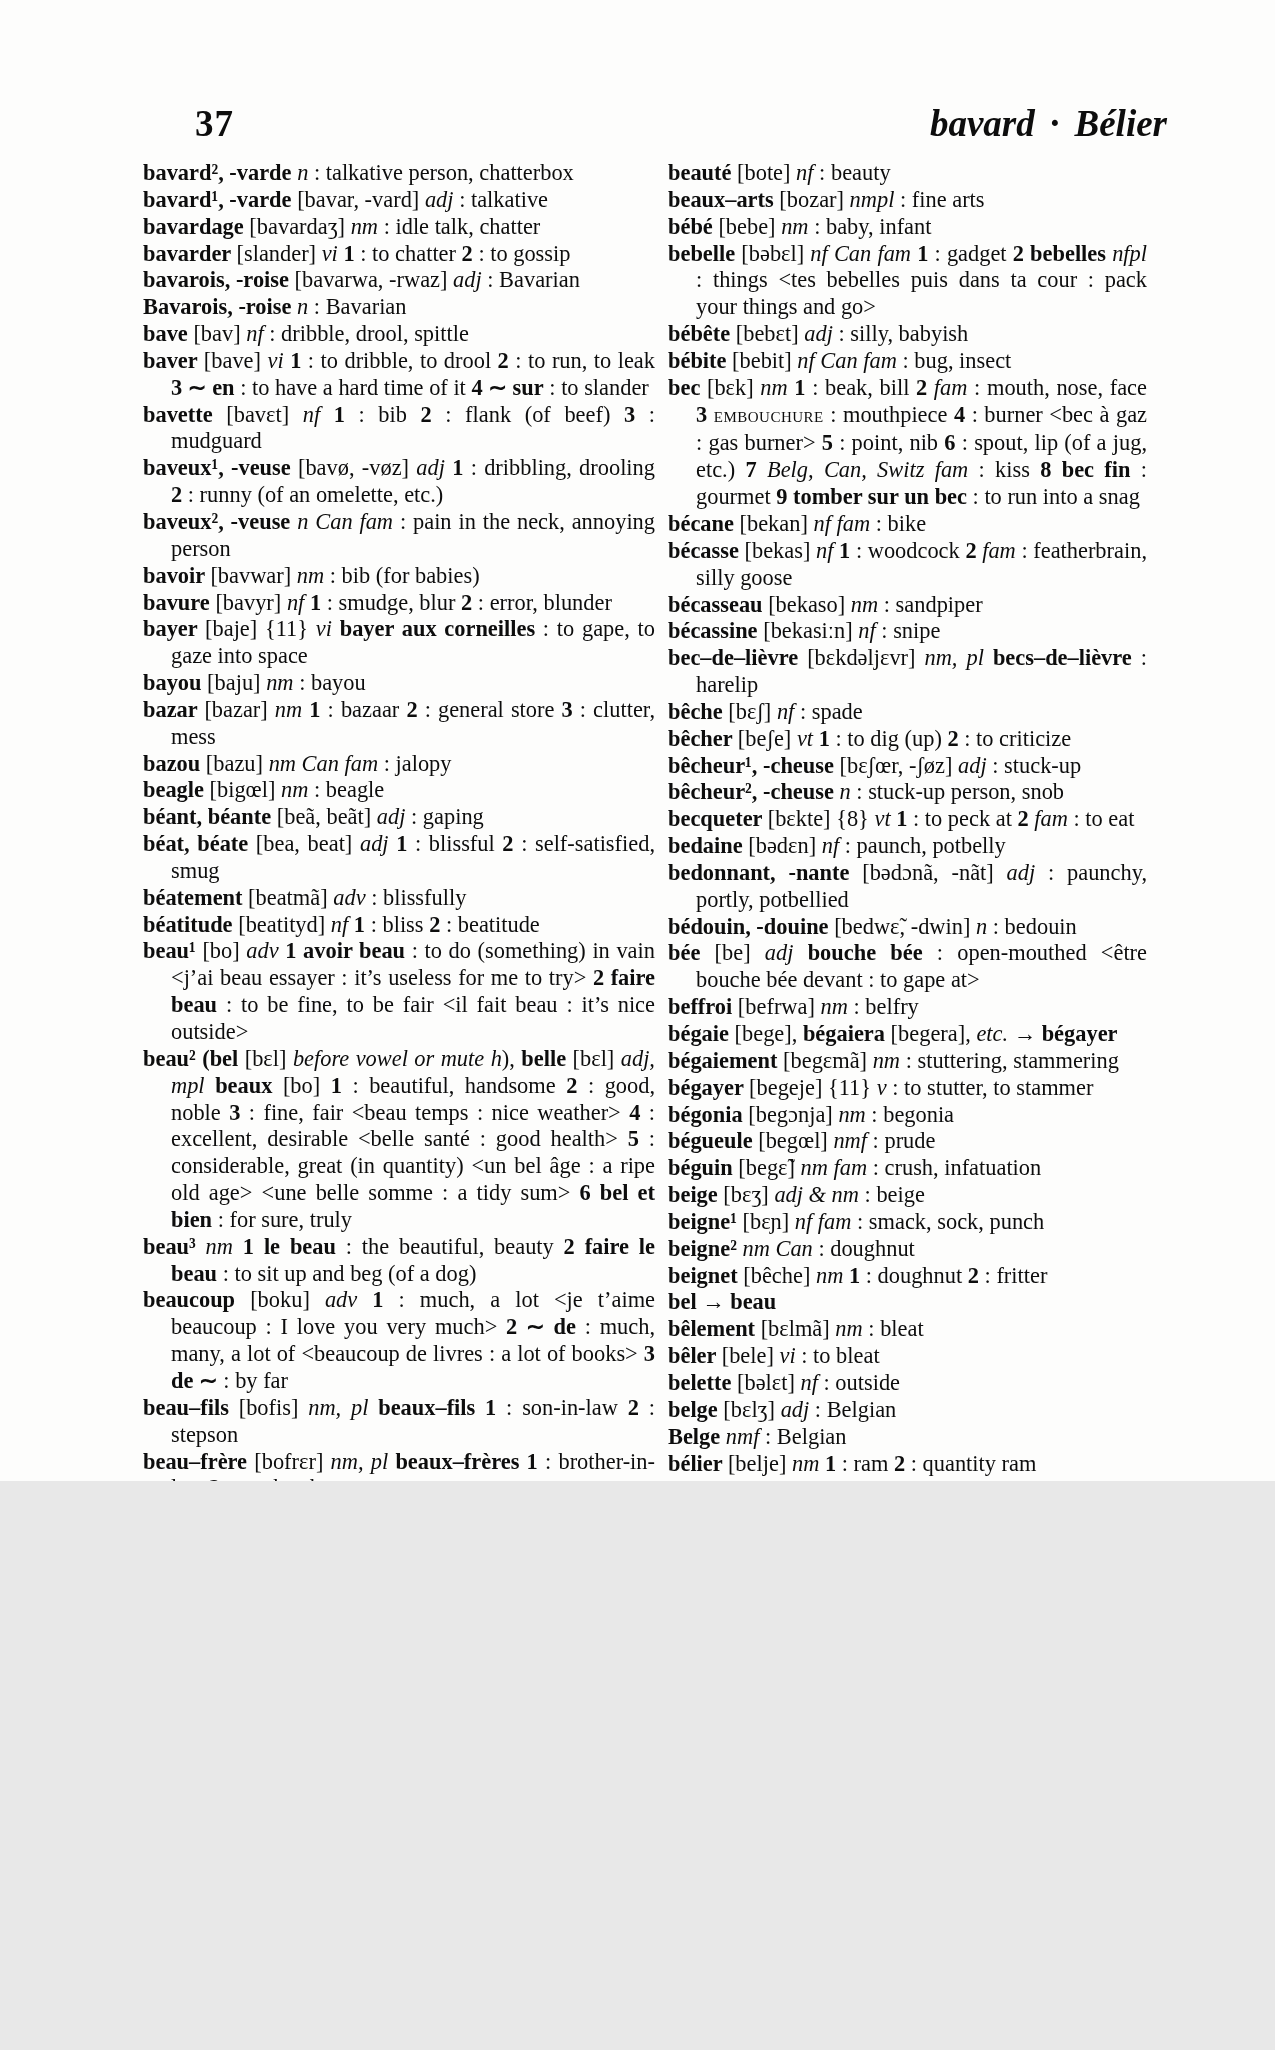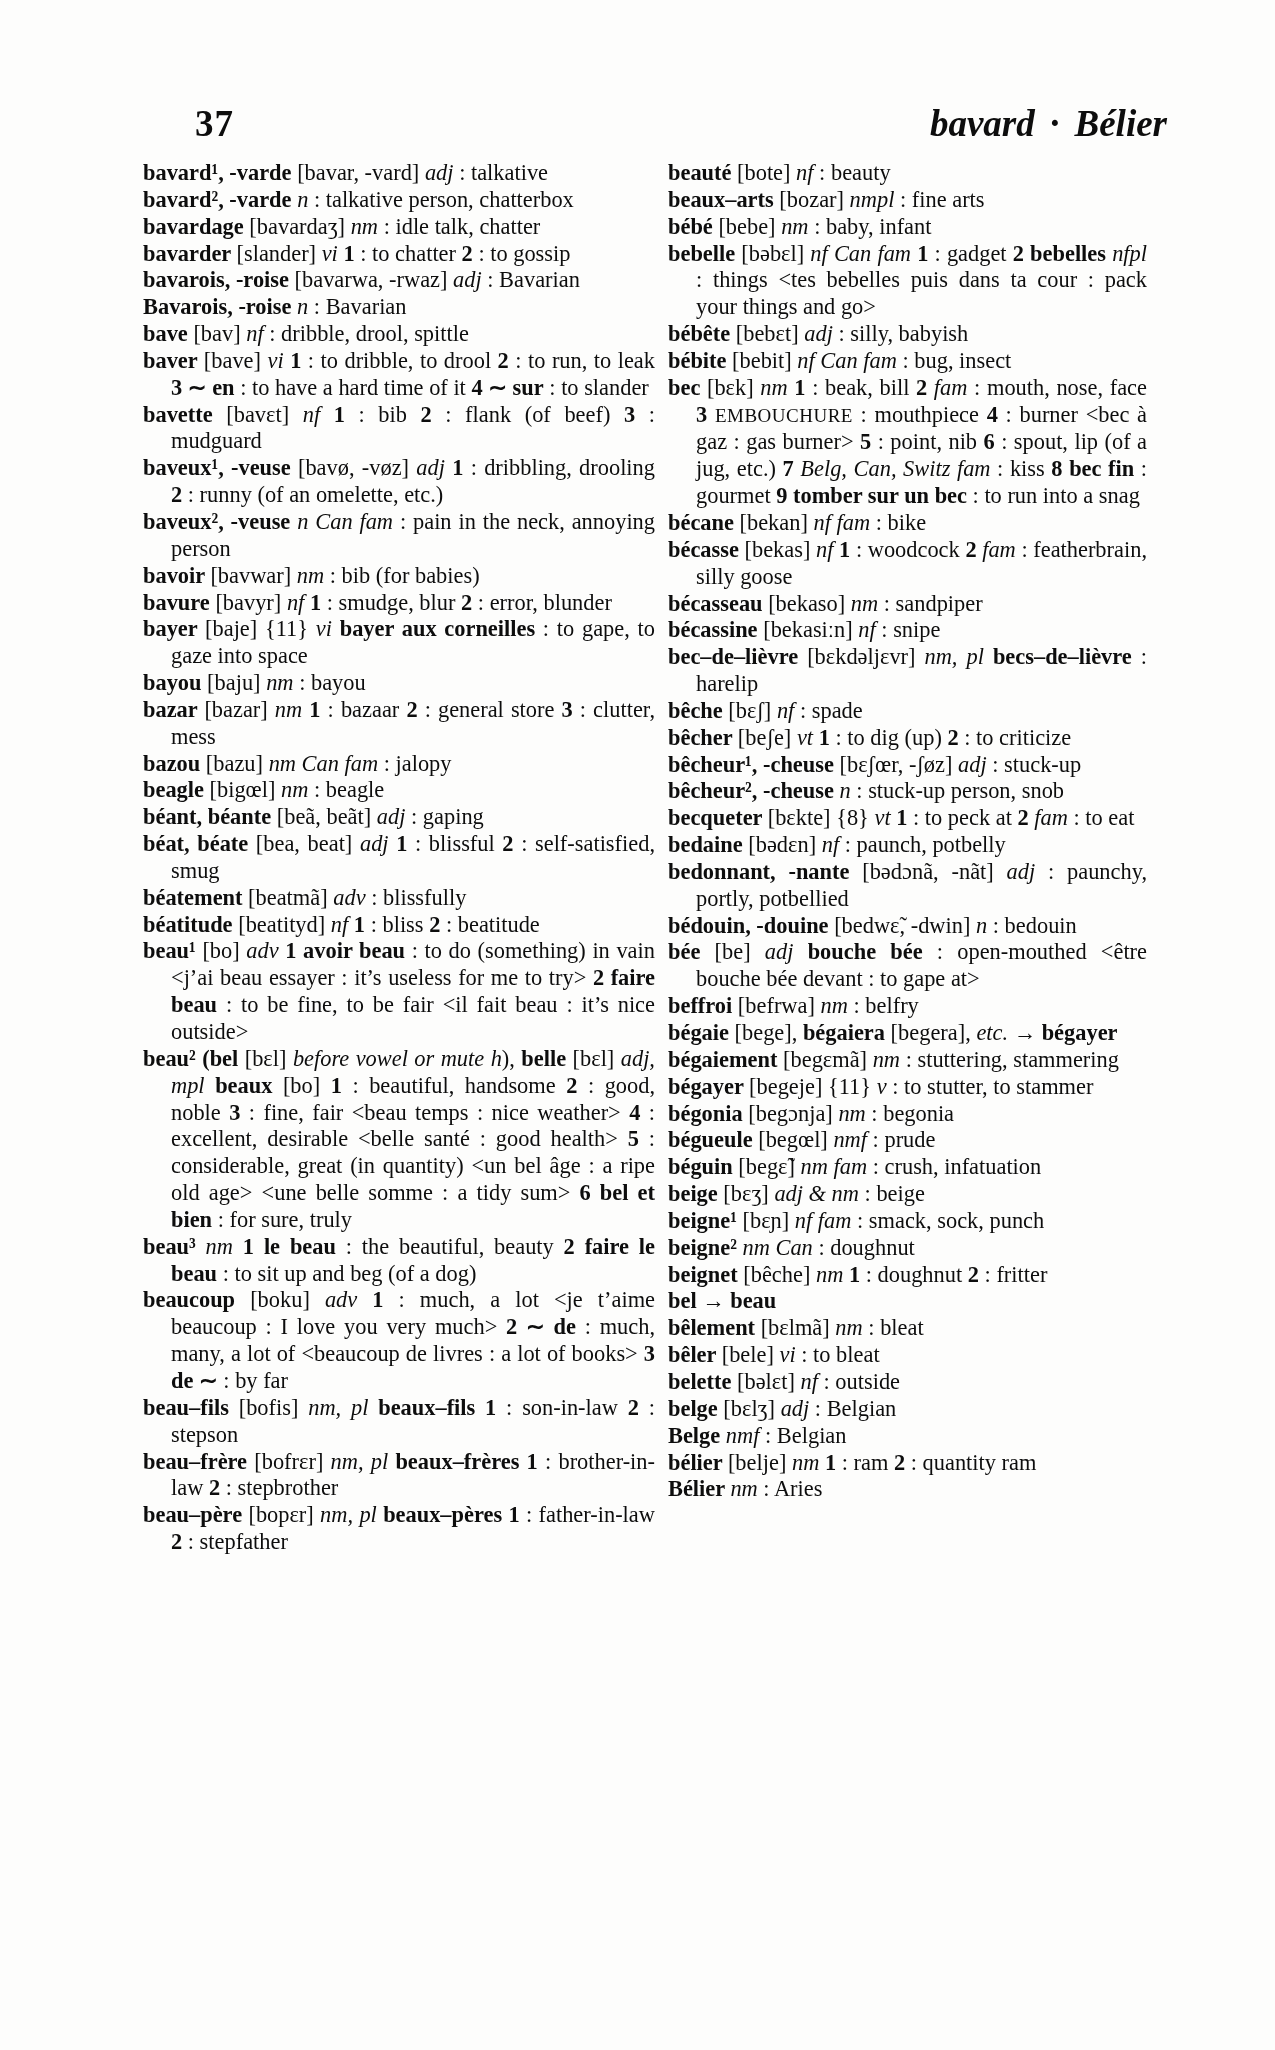--- a/index.html
+++ b/index.html
@@ -1,18 +1,18 @@
 <!DOCTYPE html>
 <html><head>
 <meta charset="utf-8">
 <style>
   html,body{margin:0;padding:0;background:#e8e8e8;}
   .page{
     position:relative;
-    width:1275px;height:2050px;
+    width:1275px;height:1481px;
     background:#fdfdfc;
     font-family:"Liberation Serif", serif;
     color:#0d0d0d;
     overflow:hidden;
   }
   .pageno{
     position:absolute;left:195px;top:102px;
     font-size:37px;font-weight:bold;letter-spacing:1px;
   }
   .guide{
@@ -30,31 +30,31 @@
   .col-left{left:143px;width:512px;}
   .col-right{left:668px;width:479px;}
   .entry{
     margin:0;
     padding-left:28px;
     text-indent:-28px;
   }
   .rb{font-weight:bold;}
   .ri{font-style:italic;}
   .rn{}
-  .rc{font-size:19px;letter-spacing:0.5px;}
+  .rc{font-size:15px;letter-spacing:0.5px;}
 </style>
 </head>
 <body>
 
 <div class="page">
   <div class="pageno">37</div>
   <div class="guide">bavard · Bélier</div>
   <div class="col col-left">
+      <p class="entry"><span class="rb">bavard², -varde </span><span class="ri">n</span><span class="rn"> : talkative person, chatterbox</span></p>
       <p class="entry"><span class="rb">bavard¹, -varde </span><span class="rn">[bavar, -vard] </span><span class="ri">adj</span><span class="rn"> : talkative</span></p>
-      <p class="entry"><span class="rb">bavard², -varde </span><span class="ri">n</span><span class="rn"> : talkative person, chatterbox</span></p>
       <p class="entry"><span class="rb">bavardage </span><span class="rn">[bavardaʒ] </span><span class="ri">nm</span><span class="rn"> : idle talk, chatter</span></p>
       <p class="entry"><span class="rb">bavarder </span><span class="rn">[slander] </span><span class="ri">vi</span><span class="rn"> </span><span class="rb">1</span><span class="rn"> : to chatter </span><span class="rb">2</span><span class="rn"> : to gossip</span></p>
       <p class="entry"><span class="rb">bavarois, -roise </span><span class="rn">[bavarwa, -rwaz] </span><span class="ri">adj</span><span class="rn"> : Bavarian</span></p>
       <p class="entry"><span class="rb">Bavarois, -roise </span><span class="ri">n</span><span class="rn"> : Bavarian</span></p>
       <p class="entry"><span class="rb">bave </span><span class="rn">[bav] </span><span class="ri">nf</span><span class="rn"> : dribble, drool, spittle</span></p>
       <p class="entry"><span class="rb">baver </span><span class="rn">[bave] </span><span class="ri">vi</span><span class="rn"> </span><span class="rb">1</span><span class="rn"> : to dribble, to drool </span><span class="rb">2</span><span class="rn"> : to run, to leak </span><span class="rb">3 ∼ en</span><span class="rn"> : to have a hard time of it </span><span class="rb">4 ∼ sur</span><span class="rn"> : to slander</span></p>
       <p class="entry"><span class="rb">bavette </span><span class="rn">[bavɛt] </span><span class="ri">nf</span><span class="rn"> </span><span class="rb">1</span><span class="rn"> : bib </span><span class="rb">2</span><span class="rn"> : flank (of beef) </span><span class="rb">3</span><span class="rn"> : mudguard</span></p>
       <p class="entry"><span class="rb">baveux¹, -veuse </span><span class="rn">[bavø, -vøz] </span><span class="ri">adj</span><span class="rn"> </span><span class="rb">1</span><span class="rn"> : dribbling, drooling </span><span class="rb">2</span><span class="rn"> : runny (of an omelette, etc.)</span></p>
       <p class="entry"><span class="rb">baveux², -veuse </span><span class="ri">n Can fam</span><span class="rn"> : pain in the neck, annoying person</span></p>
       <p class="entry"><span class="rb">bavoir </span><span class="rn">[bavwar] </span><span class="ri">nm</span><span class="rn"> : bib (for babies)</span></p>

